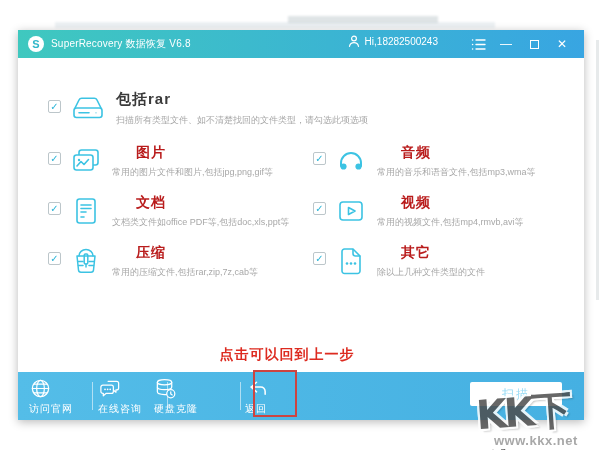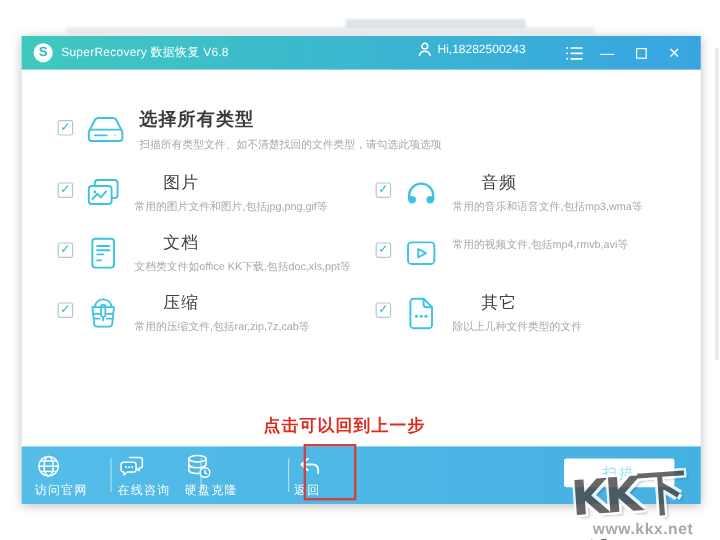--- a/index.html
+++ b/index.html
@@ -36,21 +36,21 @@
     display:flex; align-items:center; justify-content:center; flex:0 0 13px; }
   .cb i { font-style:normal; color:#2bb5d8; font-size:10px; font-weight:bold; line-height:1; }
   .sa-item { left:30px; top:60px; }
   .sa-item .cb { margin-top:10px; }
   .sa-icon { margin:2px 10px 0 9px; }
   .sa-title { font-size:15px; font-weight:bold; color:#3a3a3a; letter-spacing:1px; }
   .sa-desc { font-size:9px; color:#a8a8a8; margin-top:5px; }
 
   .t-item .cb { margin-top:8px; }
   .t-icon { margin:1px 10px 0 9px; }
-  .t-title { font-size:14px; font-weight:normal; color:#404040; letter-spacing:1px;padding-left:24px; }
+  .t-title { font-size:14px; font-weight:bold; color:#b91c1c; letter-spacing:1px;padding-left:24px; }
   .t-desc { font-size:9px; color:#a8a8a8; margin-top:4px; }
 
   
   .annotation { position:absolute; left:189px; top:316px; width:160px; text-align:center;
     font-family:"Liberation Serif","DejaVu Serif",serif; font-size:14px; color:#dd2b20; font-weight:bold; letter-spacing:1px; }
 
   
   .footer { position:absolute; left:0; top:342px; width:100%; height:48px;
     background:linear-gradient(90deg,#54bde8 0%,#45b0e2 100%); }
   .f-item { position:absolute; top:0; width:64px; height:48px; display:flex; flex-direction:column;
@@ -124,21 +124,21 @@
         <svg width="36" height="30" viewBox="0 0 36 30">
           <g stroke="#3cc3e3" stroke-width="1.6" fill="none" stroke-linecap="round" stroke-linejoin="round">
             <path d="M5 16 l4 -8 a3 3 0 0 1 2.7 -1.7 h12.6 a3 3 0 0 1 2.7 1.7 l4 8"></path>
             <rect x="4" y="16" width="28" height="9.5" rx="2.5"></rect>
             <line x1="9" y1="20.8" x2="19" y2="20.8"></line>
             <circle cx="26" cy="20.8" r="0.6" fill="#3cc3e3" stroke="none"></circle>
           </g>
         </svg>
       </span>
       <div>
-        <div class="sa-title">选择所有类型</div>
+        <div class="sa-title">包括rar</div>
         <div class="sa-desc">扫描所有类型文件、如不清楚找回的文件类型，请勾选此项选项</div>
       </div>
     </div>
 
     <div class="item t-item" style="left:30px;top:114px">
       <span class="cb">
           <i>✓</i>
         </span>
       <span class="t-icon">
         <svg width="32" height="32" viewBox="0 0 32 32">
@@ -185,37 +185,38 @@
             <rect x="7" y="4" width="18" height="24" rx="2.5"></rect>
             <line x1="11" y1="10" x2="21" y2="10"></line>
             <line x1="11" y1="13.5" x2="21" y2="13.5"></line>
             <line x1="11" y1="17" x2="16" y2="17"></line>
             <line x1="11" y1="22" x2="14" y2="22"></line>
           </g>
         </svg>
       </span>
       <div>
         <div class="t-title">文档</div>
-        <div class="t-desc">文档类文件如office KK下载,包括doc,xls,ppt等</div>
+        <div class="t-desc">文档类文件如office PDF等,包括doc,xls,ppt等</div>
       </div>
     </div>
 
     <div class="item t-item" style="left:295px;top:164px">
       <span class="cb">
           <i>✓</i>
         </span>
       <span class="t-icon">
         <svg width="32" height="32" viewBox="0 0 32 32">
           <g stroke="#3cc3e3" stroke-width="1.6" fill="none" stroke-linecap="round" stroke-linejoin="round">
             <rect x="5" y="7" width="22" height="18" rx="3"></rect>
             <path d="M13.5 12.5 l6.5 3.5 -6.5 3.5 z"></path>
           </g>
         </svg>
       </span>
       <div>
+        <div class="t-title">视频</div>
         <div class="t-desc">常用的视频文件,包括mp4,rmvb,avi等</div>
       </div>
     </div>
 
     <div class="item t-item" style="left:30px;top:214px">
       <span class="cb">
           <i>✓</i>
         </span>
       <span class="t-icon">
         <svg width="32" height="32" viewBox="0 0 32 32">

